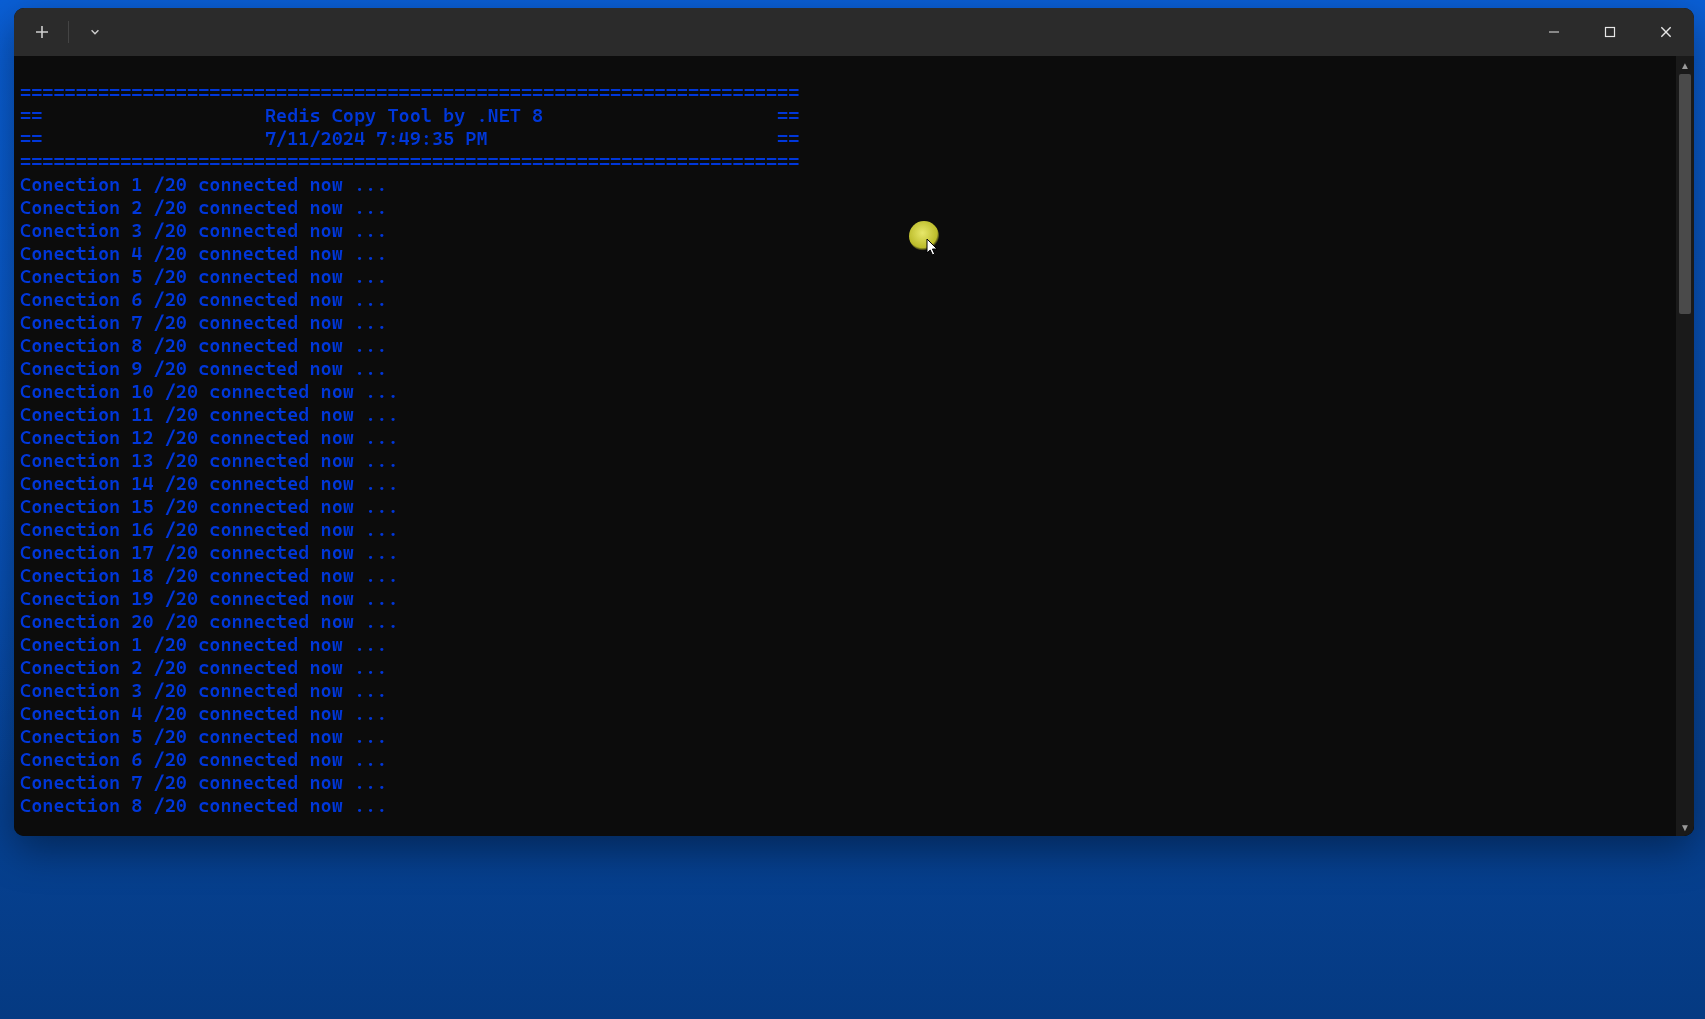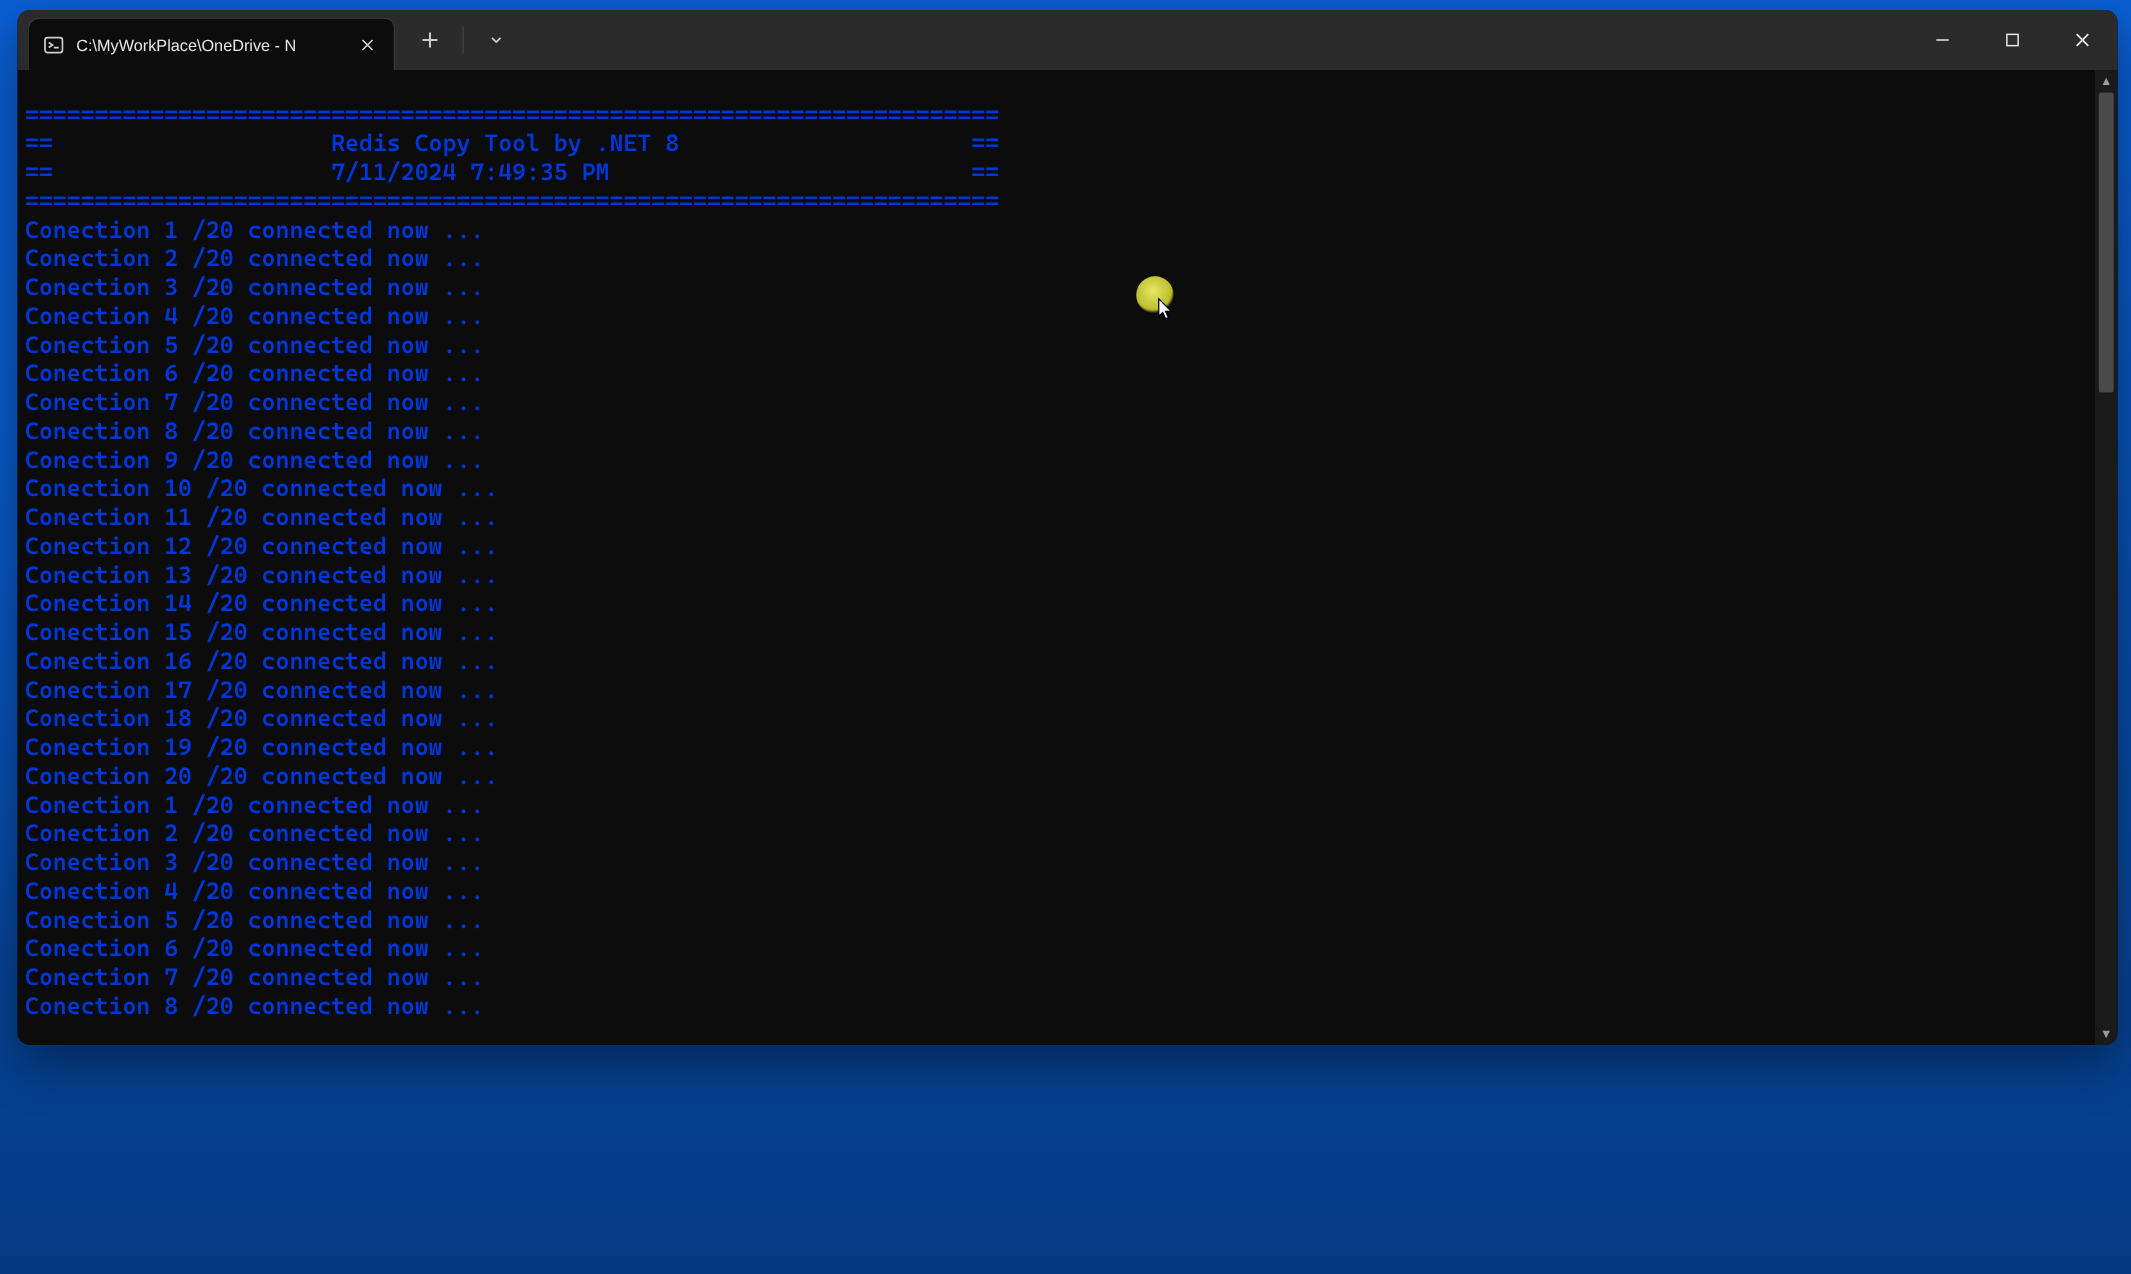--- a/index.html
+++ b/index.html
@@ -176,34 +176,20 @@
     pointer-events: none;
   }
 </style>
 </head>
 <body>
 
 <div class="desktop-bg"></div>
 
 <div class="window">
   <div class="titlebar">
-    <div class="tab">
-      <span class="tab-icon">
-        <svg viewBox="0 0 16 16" width="16" height="16" fill="none" stroke="#cfcfcf" stroke-width="1.4">
-          <rect x="1" y="2" width="14" height="12" rx="2"></rect>
-          <path d="M4 6l3 2-3 2M8 10h4"></path>
-        </svg>
-      </span>
-      <span class="tab-title">C:\MyWorkPlace\OneDrive - N</span>
-      <span class="tab-close">
-        <svg viewBox="0 0 12 12" width="12" height="12" stroke="#cfcfcf" stroke-width="1.4">
-          <path d="M2 2l8 8M10 2l-8 8"></path>
-        </svg>
-      </span>
-    </div>
 
     <div class="titlebar-buttons">
       <div class="tb-btn">
         <svg viewBox="0 0 14 14" width="14" height="14" stroke="#cfcfcf" stroke-width="1.6">
           <path d="M7 1v12M1 7h12"></path>
         </svg>
       </div>
       <div class="tb-divider"></div>
       <div class="tb-btn">
         <svg viewBox="0 0 14 14" width="12" height="12" stroke="#cfcfcf" stroke-width="1.6" fill="none">

